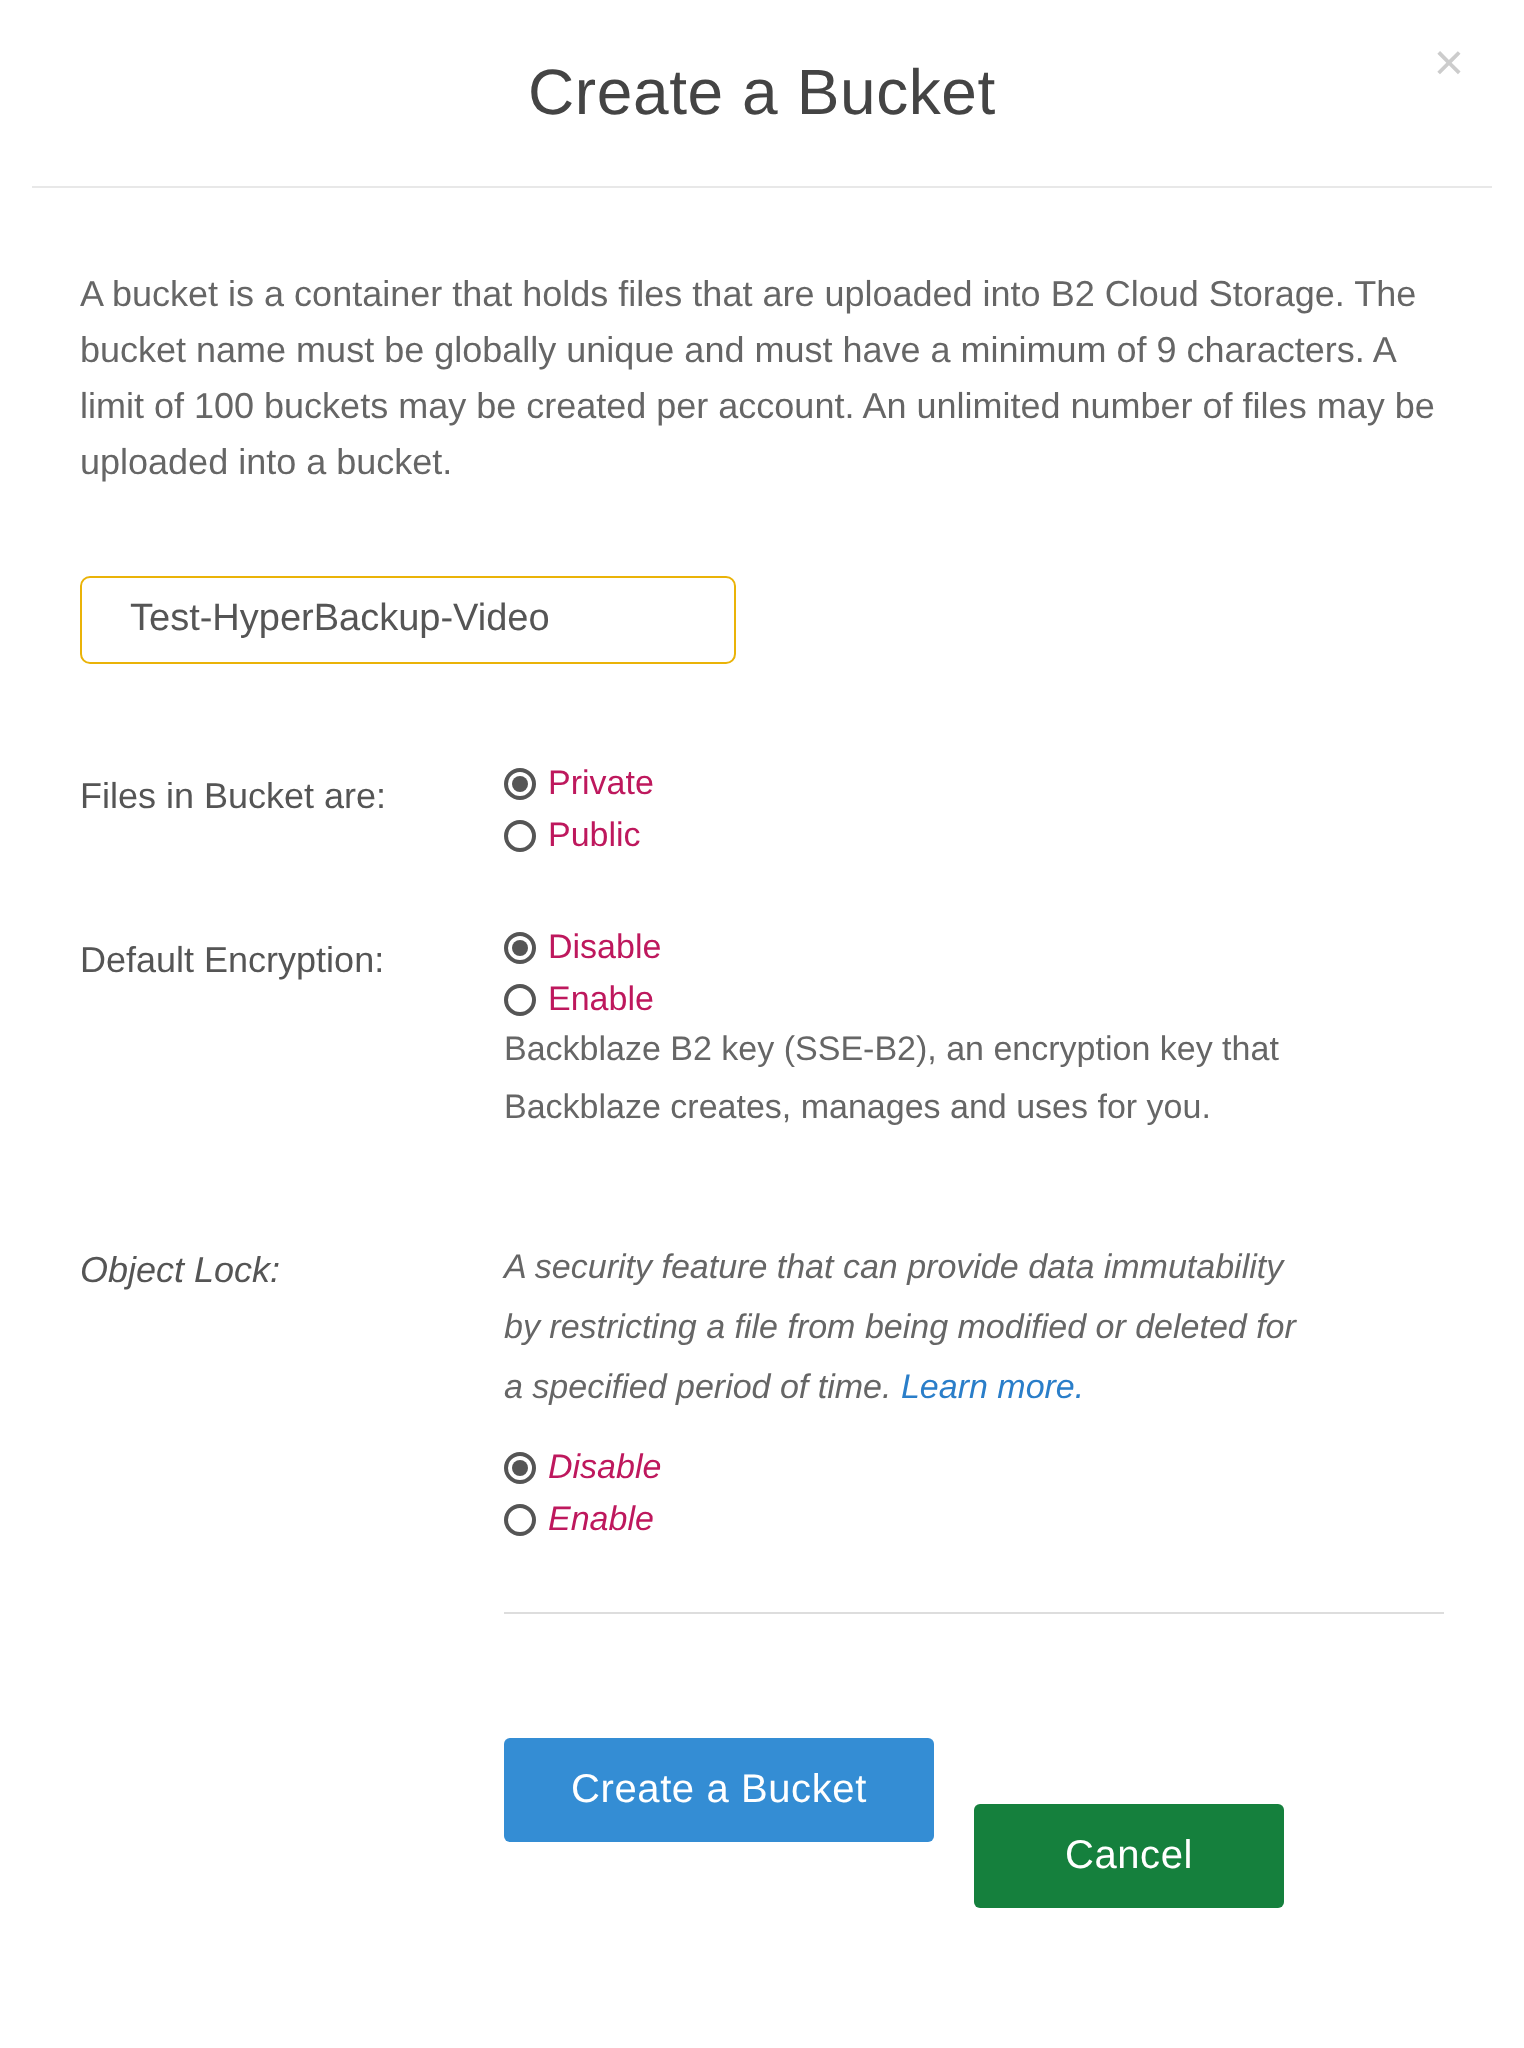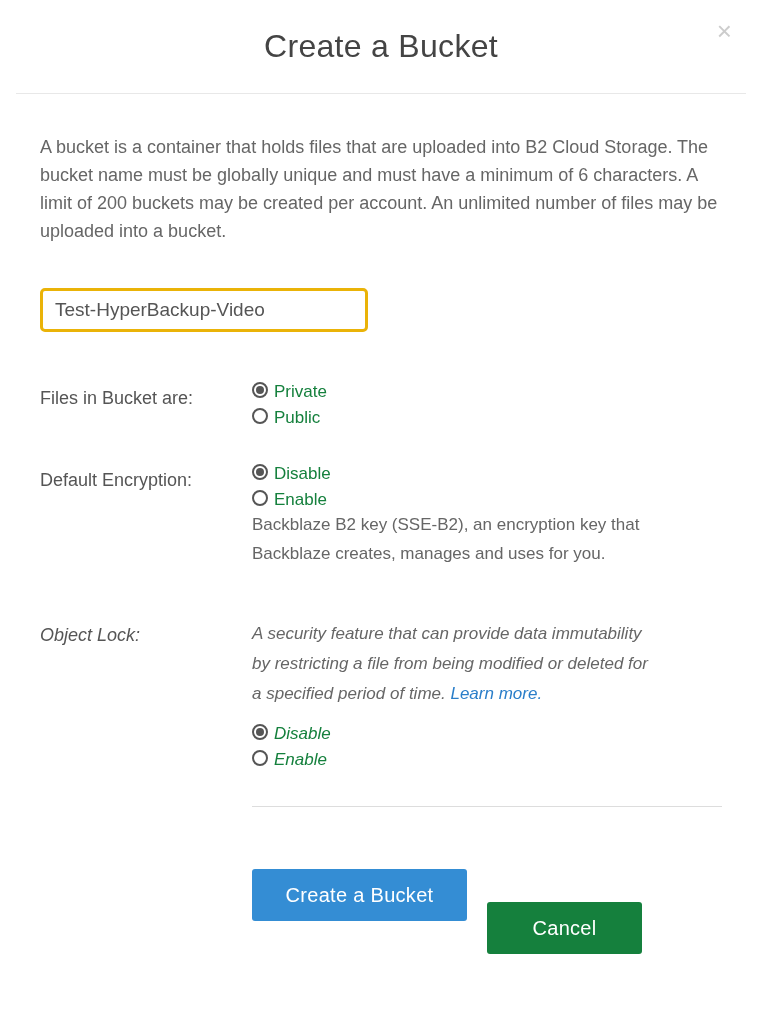--- a/index.html
+++ b/index.html
@@ -62,38 +62,38 @@
       font-size: 18px;
       color: #555;
       padding-top: 6px;
     }
     .form-control {
       flex: 1;
     }
     .text-input {
       width: 328px;
       height: 44px;
-      border: 3px solid #eab308;
+      border: 1px solid #eab308;
       border-radius: 5px;
       font-size: 19px;
-      padding: 0 12px;
+      padding: 0 24px;
       color: #555;
       font-family: inherit;
     }
     .radio-group {
       display: flex;
       flex-direction: column;
       gap: 6px;
     }
     .radio-item {
       display: flex;
-      align-items: flex-start;
+      align-items: center;
       gap: 6px;
       font-size: 17px;
-      color: #15803d;
+      color: #be185d;
     }
     .radio-circle {
       width: 16px;
       height: 16px;
       border: 2px solid #555;
       border-radius: 50%;
       display: inline-flex;
       align-items: center;
       justify-content: center;
       flex-shrink: 0;
@@ -159,21 +159,21 @@
 <body>
 
 <div class="close-btn">×</div>
 
 <h1 class="dialog-title">Create a Bucket</h1>
 
 <hr class="divider">
 
 <div class="content">
 
-  <p class="description">A bucket is a container that holds files that are uploaded into B2 Cloud Storage. The bucket name must be globally unique and must have a minimum of 6 characters. A limit of 200 buckets may be created per account. An unlimited number of files may be uploaded into a bucket.</p>
+  <p class="description">A bucket is a container that holds files that are uploaded into B2 Cloud Storage. The bucket name must be globally unique and must have a minimum of 9 characters. A limit of 100 buckets may be created per account. An unlimited number of files may be uploaded into a bucket.</p>
 
   <div class="form-row">
     <div class="form-control">
       <input type="text" class="text-input" value="Test-HyperBackup-Video" style="">
     </div>
   </div>
 
   <div class="form-row tight">
     <div class="form-label">Files in Bucket are:</div>
     <div class="form-control">

